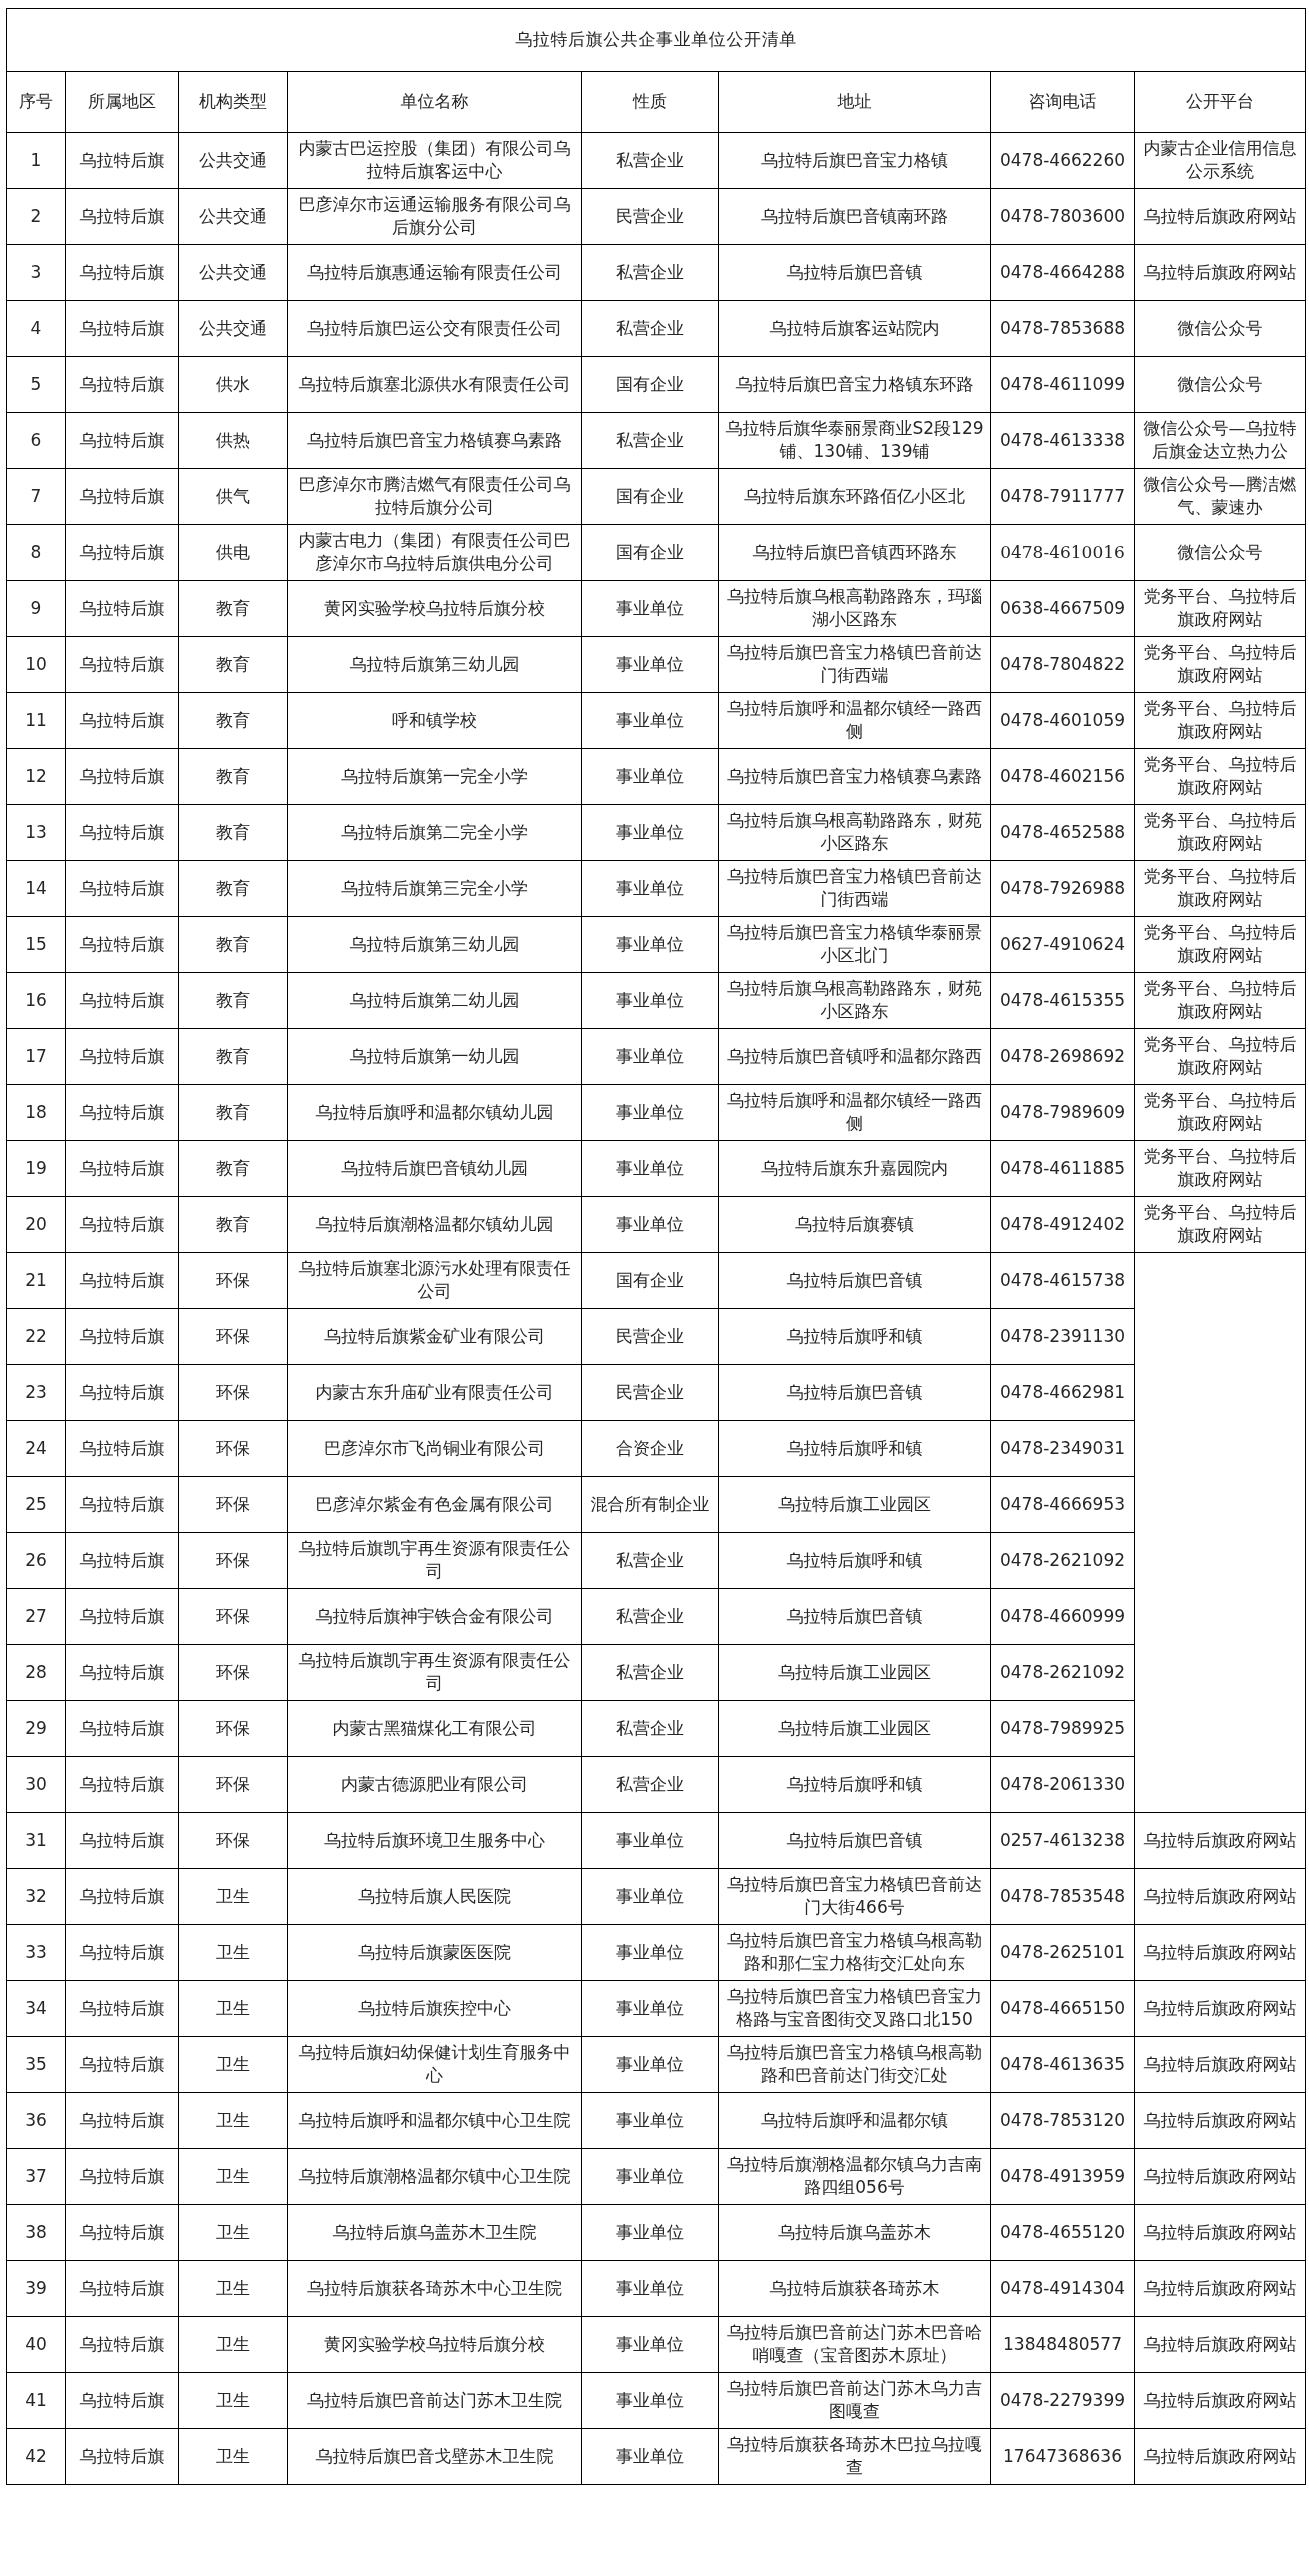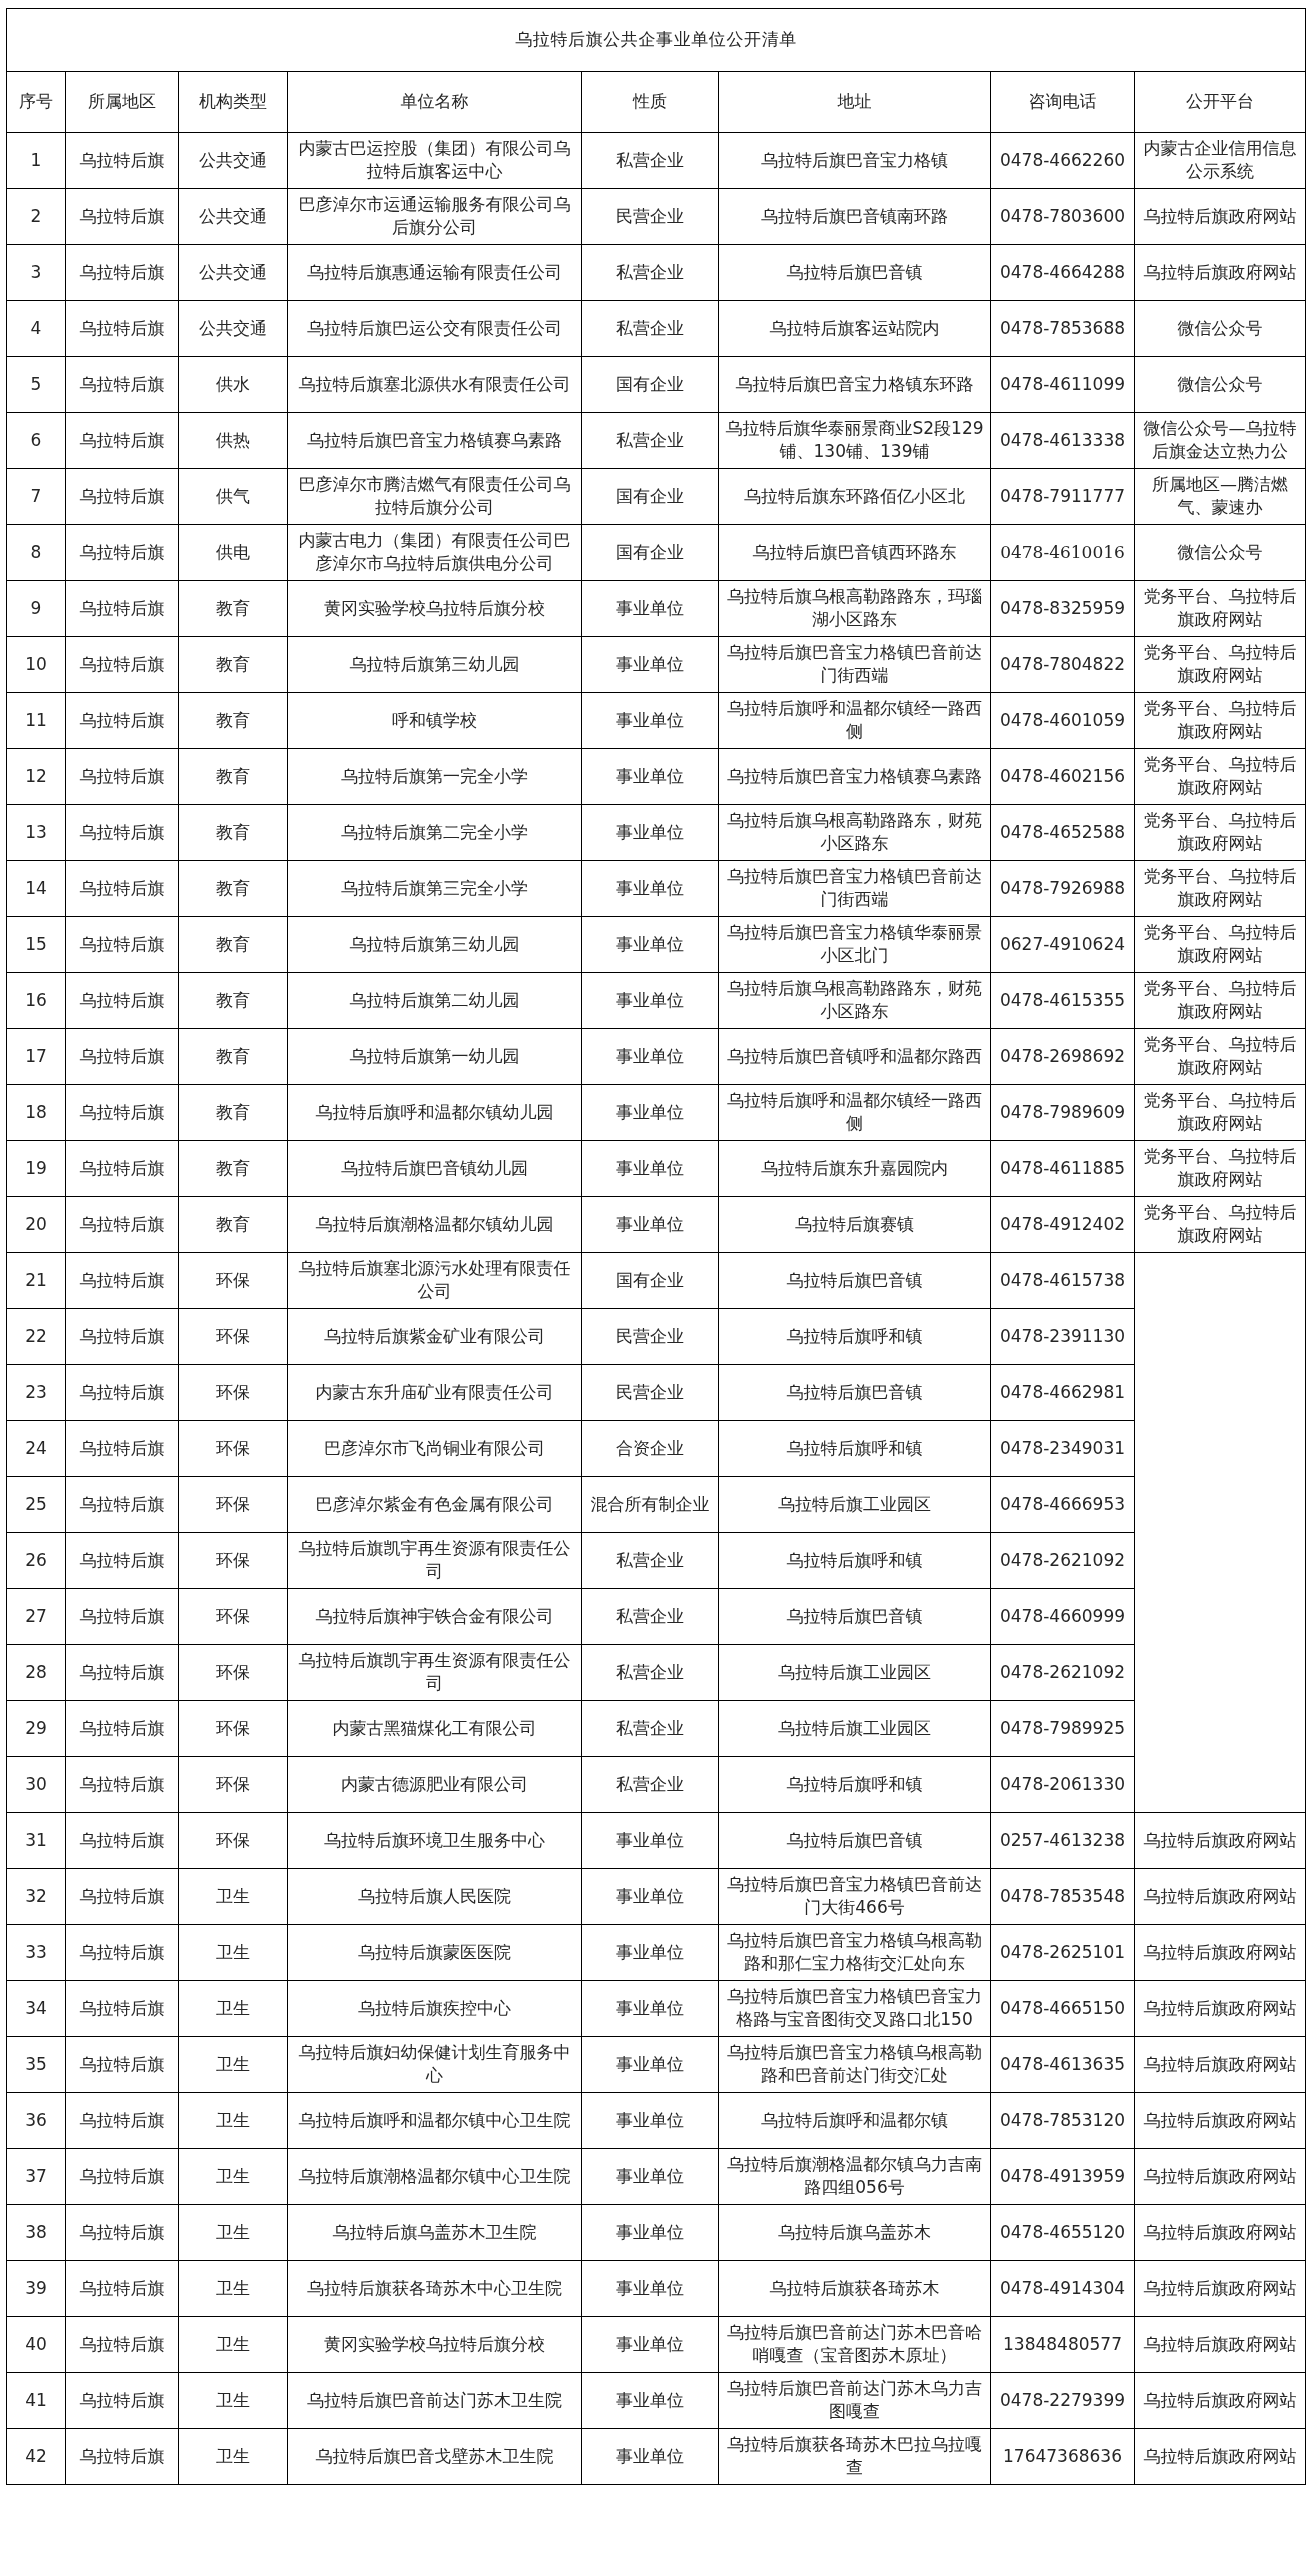--- a/index.html
+++ b/index.html
@@ -140,40 +140,40 @@
         <td>微信公众号—乌拉特后旗金达立热力公</td>
       </tr>
       <tr>
         <td>7</td>
         <td>乌拉特后旗</td>
         <td>供气</td>
         <td>巴彦淖尔市腾洁燃气有限责任公司乌拉特后旗分公司</td>
         <td>国有企业</td>
         <td>乌拉特后旗东环路佰亿小区北</td>
         <td class="phone">0478-7911777</td>
-        <td>所属地区—腾洁燃气、蒙速办</td>
+        <td>微信公众号—腾洁燃气、蒙速办</td>
       </tr>
       <tr>
         <td>8</td>
         <td>乌拉特后旗</td>
         <td>供电</td>
         <td>内蒙古电力（集团）有限责任公司巴彦淖尔市乌拉特后旗供电分公司</td>
         <td>国有企业</td>
         <td>乌拉特后旗巴音镇西环路东</td>
         <td class="phone">0478-4610016</td>
         <td>微信公众号</td>
       </tr>
       <tr>
         <td>9</td>
         <td>乌拉特后旗</td>
         <td>教育</td>
         <td>黄冈实验学校乌拉特后旗分校</td>
         <td>事业单位</td>
         <td>乌拉特后旗乌根高勒路路东，玛瑙湖小区路东</td>
-        <td class="phone">0478-8325959</td>
+        <td class="phone">0638-4667509</td>
         <td>党务平台、乌拉特后旗政府网站</td>
       </tr>
       <tr>
         <td>10</td>
         <td>乌拉特后旗</td>
         <td>教育</td>
         <td>乌拉特后旗第三幼儿园</td>
         <td>事业单位</td>
         <td>乌拉特后旗巴音宝力格镇巴音前达门街西端</td>
         <td class="phone">0478-7804822</td>

